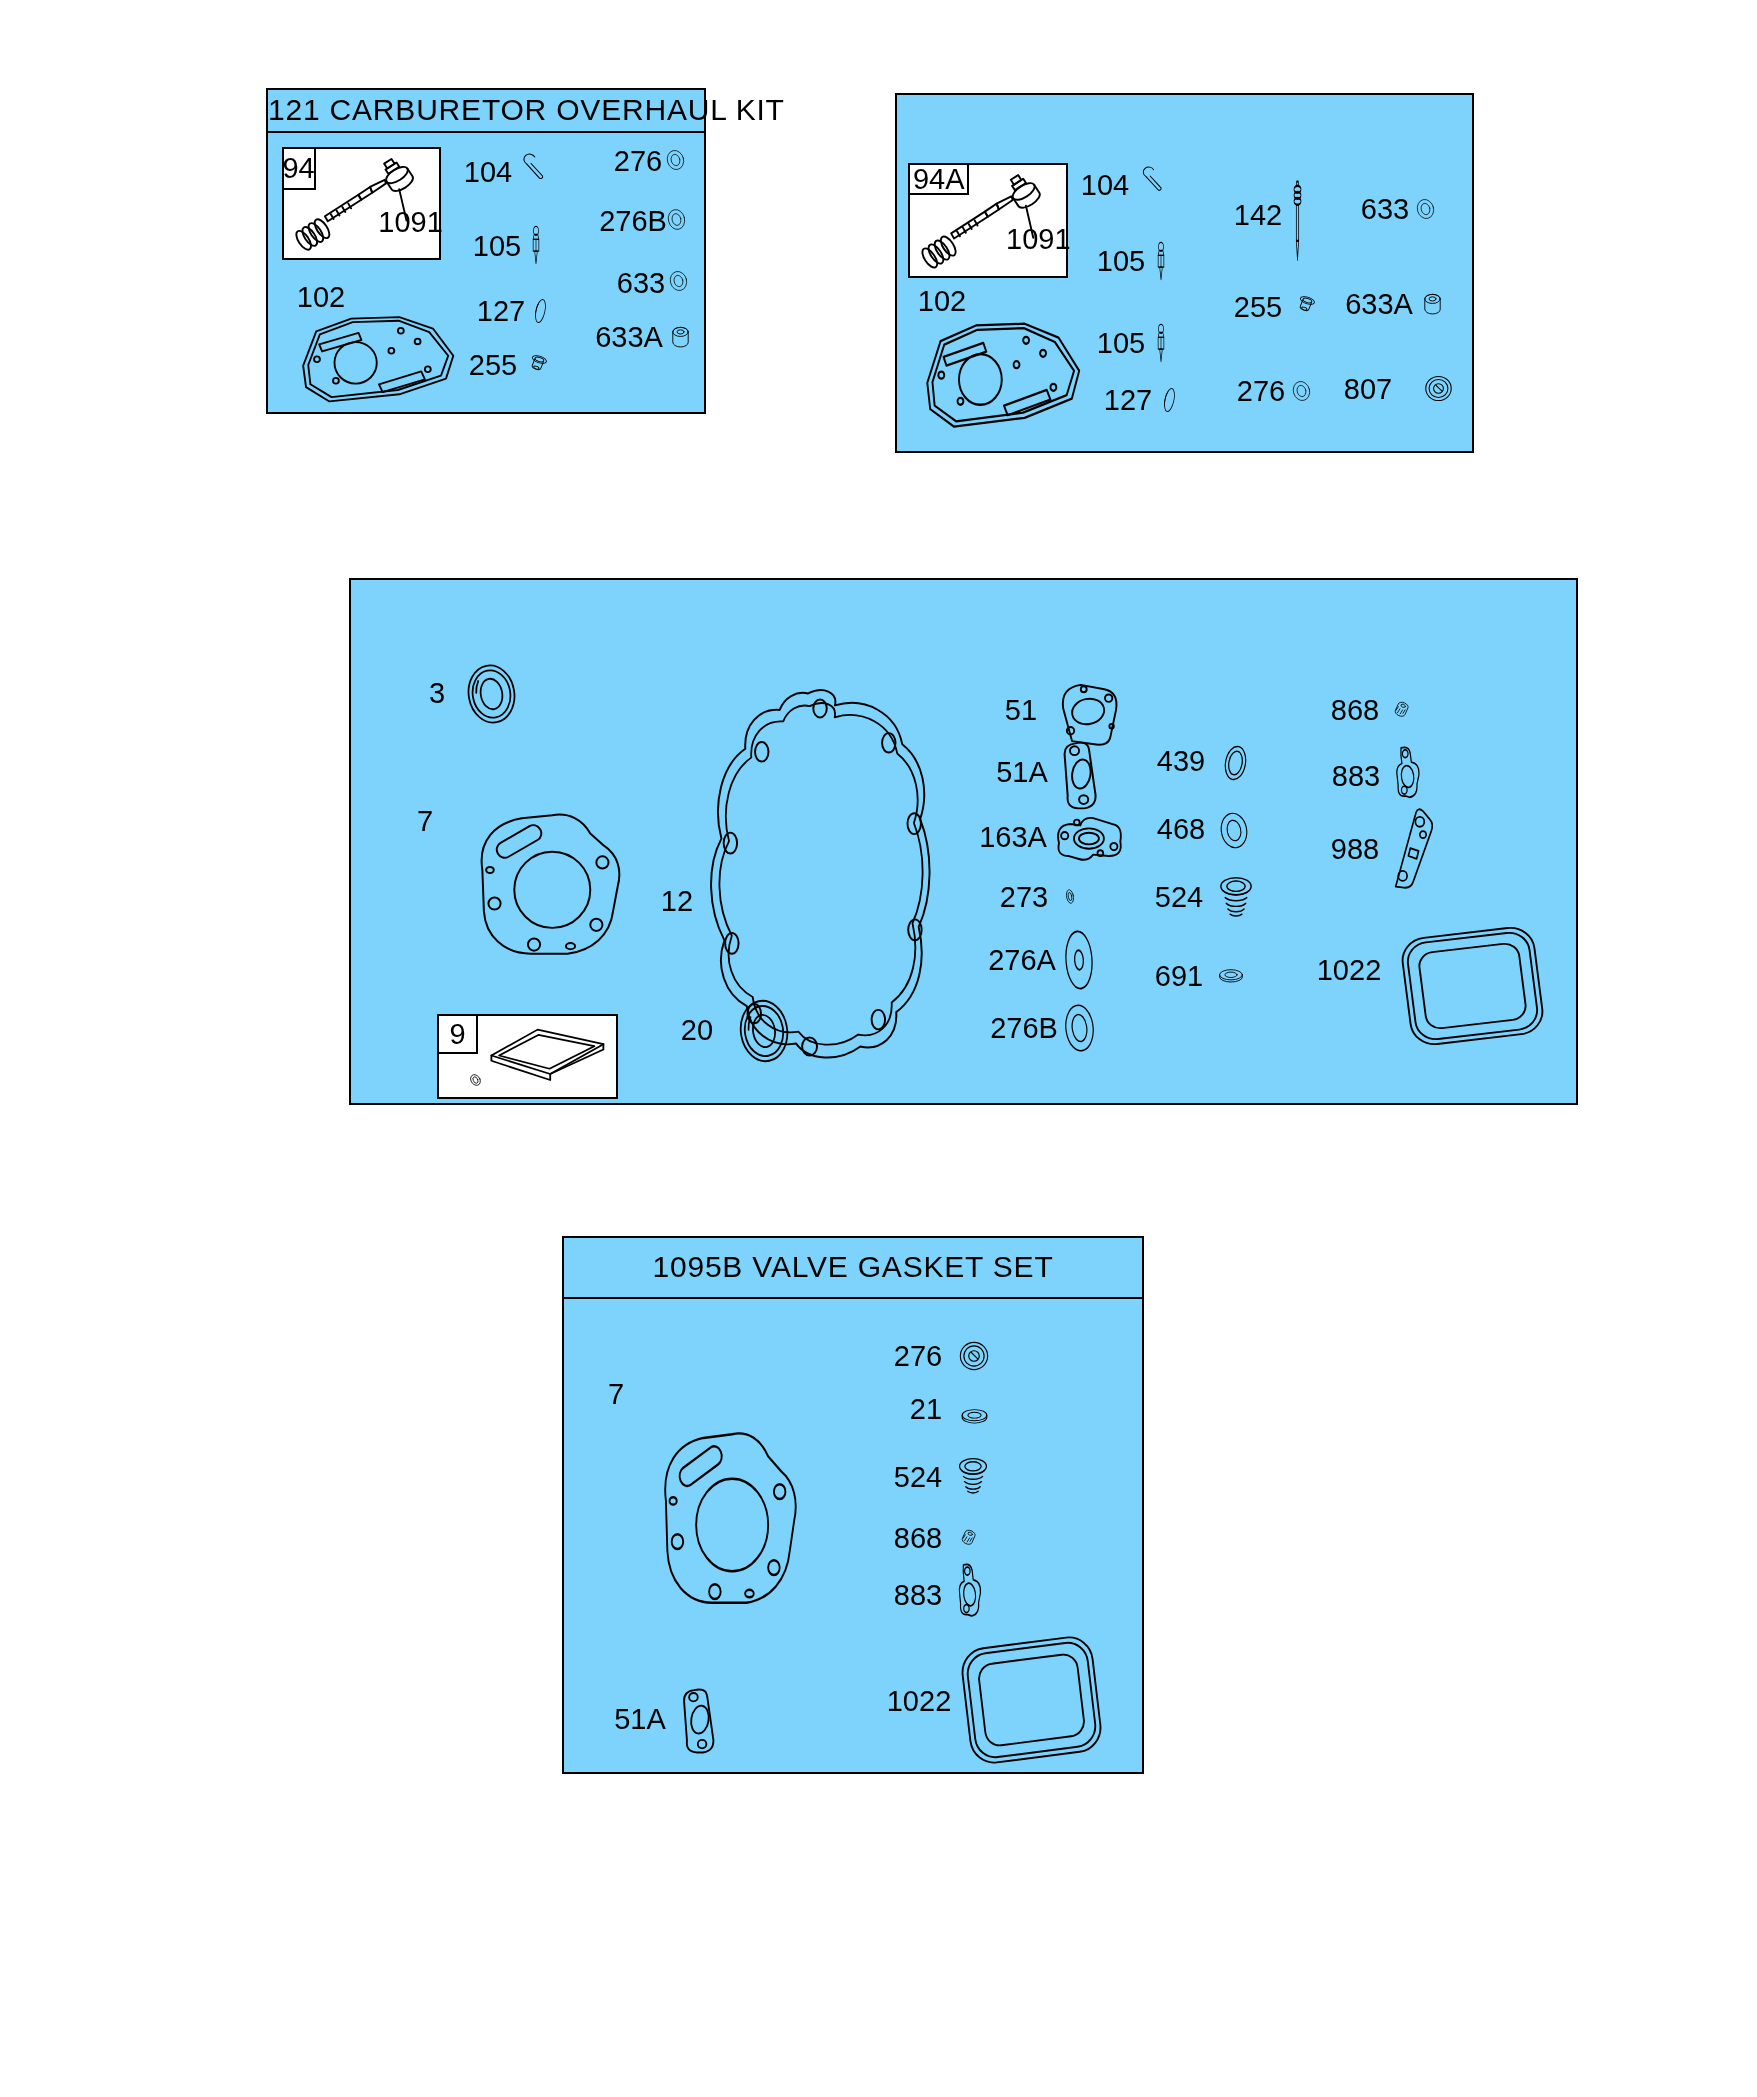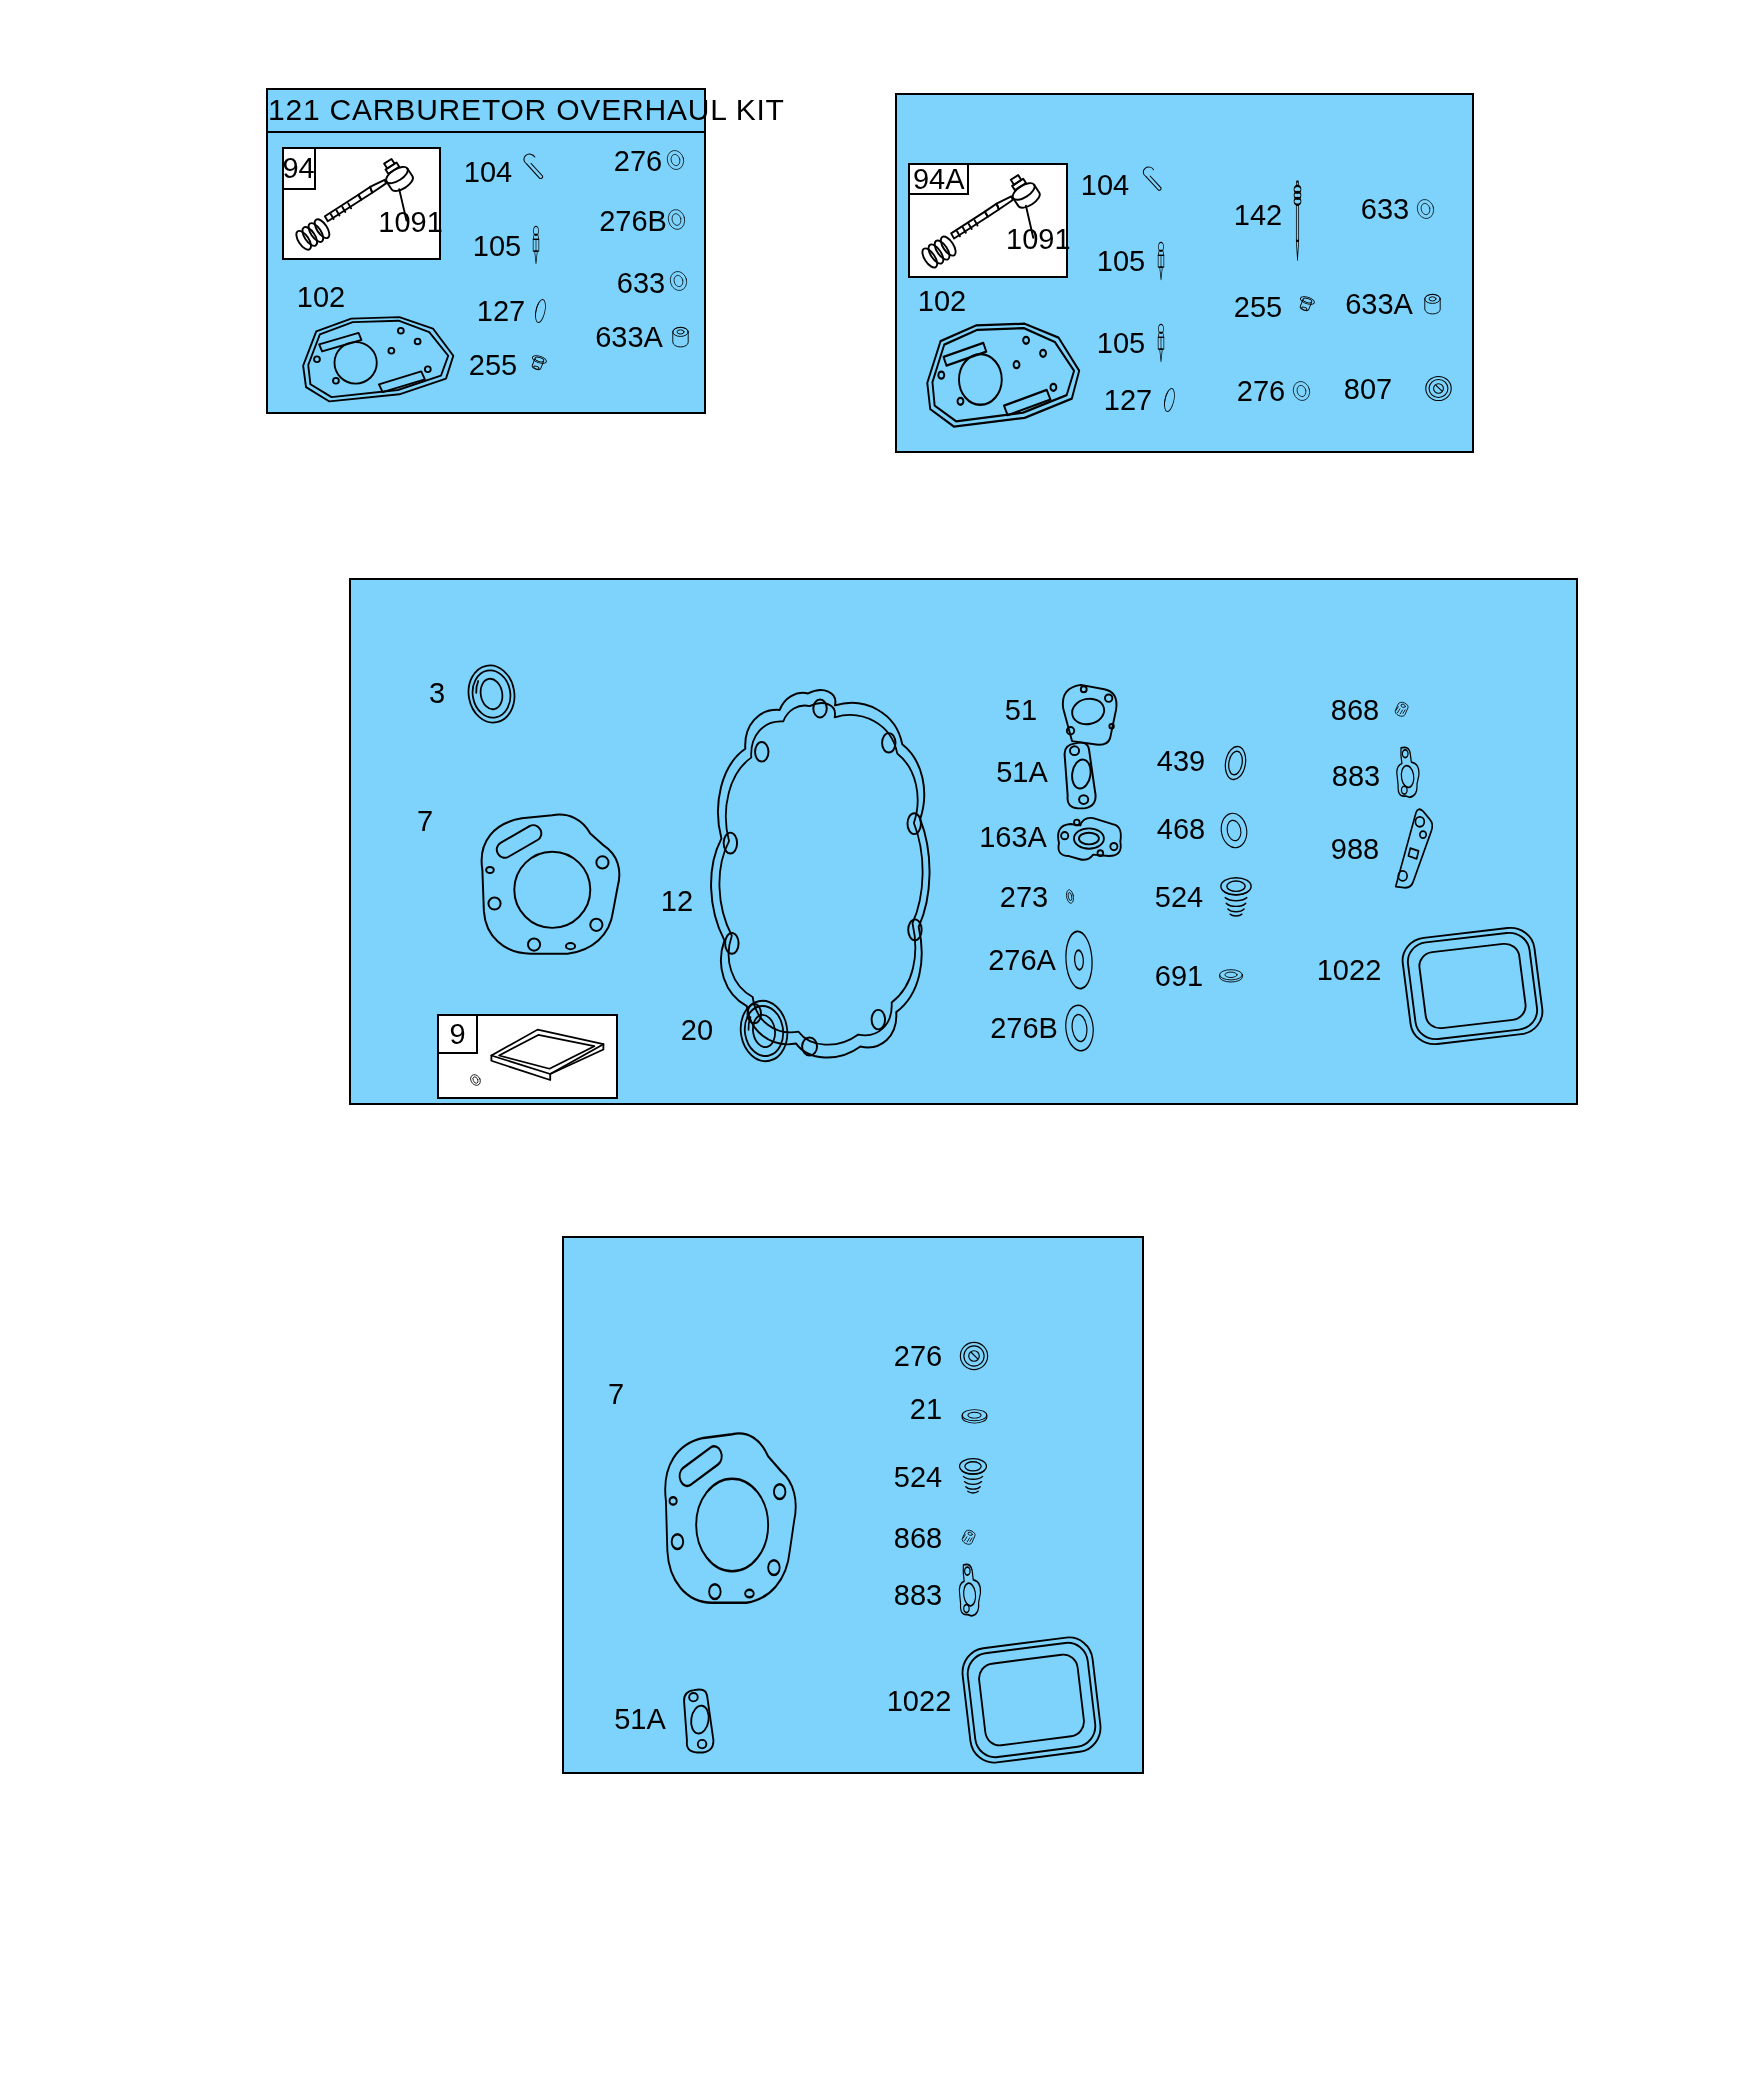--- a/index.html
+++ b/index.html
@@ -608,20 +608,21 @@
               <g class="ln" transform="rotate(-18 50 50)">
                 <ellipse cx="50" cy="50" rx="14" ry="21"></ellipse>
                 <ellipse cx="50" cy="50" rx="7" ry="13"></ellipse>
               </g>
             </svg>
           </span>
         </div>
       </div>
   </div>
   <div class="kit-box" style="left: 562px; top: 1236px; width: 582px; height: 538px;">
+    <div class="kit-title" style="height: 61px; line-height: 58px;">1095B VALVE GASKET SET</div>
     <div class="kit-body" style="top: 61px;">
         <div class="part">
           <span class="part-label" style="left: 52px; top: 95px;">7</span>
           <span class="part-icon" style="left: 76px; top: 113px; width: 180px; height: 213px;">
             <svg viewBox="0 0 250 230" preserveAspectRatio="none" aria-hidden="true">
               <g class="ln">
   <path d="M36,96 C30,58 52,34 88,28 L128,24 C150,20 168,30 178,48 L196,64 C214,76 220,96 214,118 L208,150 C204,182 180,202 148,206 L100,206 C64,206 40,182 38,150 Z"></path>
   <circle cx="128" cy="122" r="50"></circle>
   <g transform="rotate(-30 84 58)">
                   <rect x="52" y="48" width="64" height="21" rx="10"></rect>

